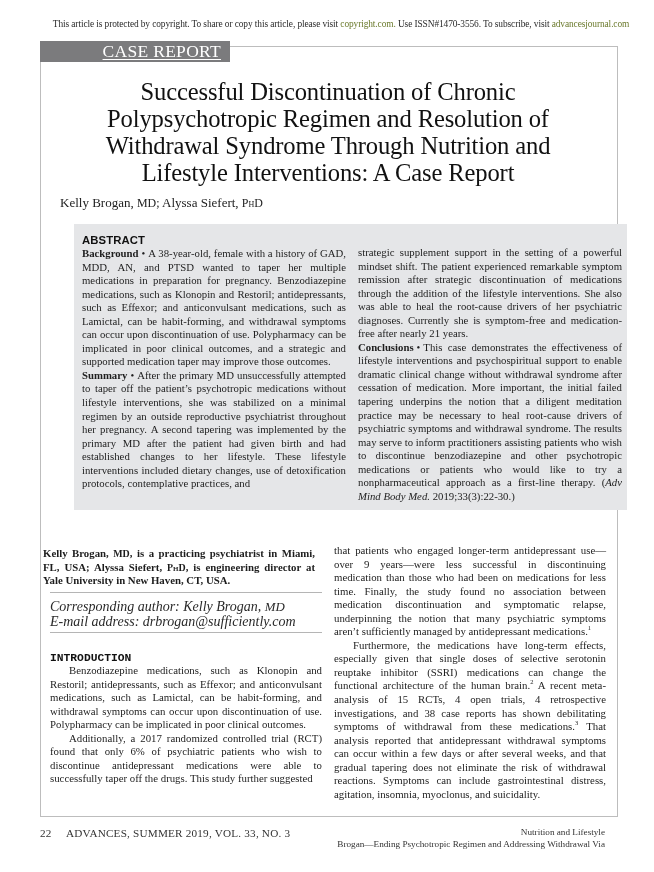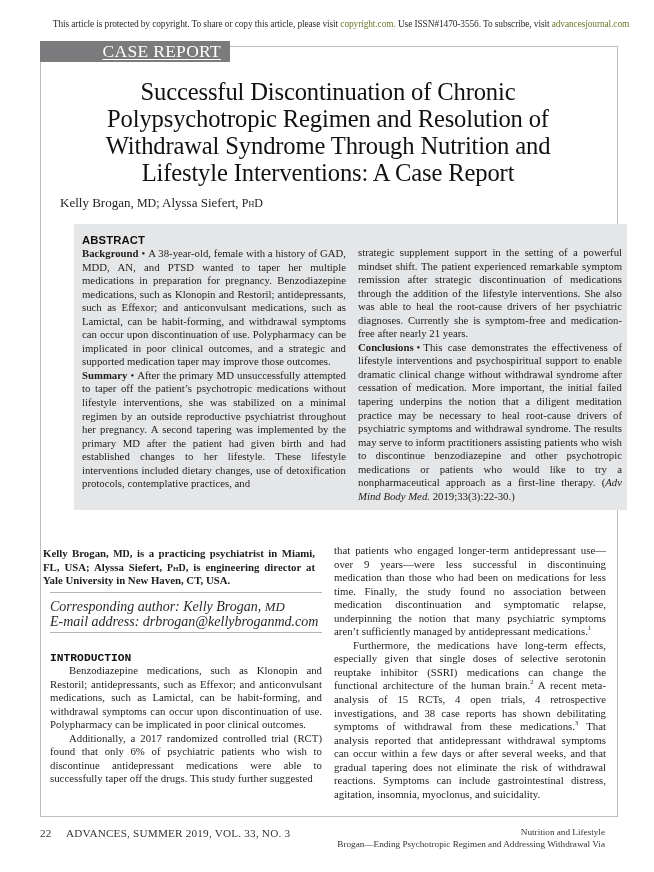--- a/index.html
+++ b/index.html
@@ -123,21 +123,21 @@
 </div>
 
 <div class="affil">
   <span>Kelly Brogan, </span><span class="sc">MD</span><span>, is a practicing psychiatrist in Miami, FL, USA; </span><span>Alyssa Siefert, </span><span class="sc">PhD</span><span>, is engineering director at Yale University in New Haven, CT, USA.</span>
 </div>
 
 <div class="rule" style="top:592px;"></div>
 
 <div class="corr">
   <div><span>Corresponding author: Kelly Brogan, </span><span class="sc">MD</span></div>
-  <div><span>E-mail address:  </span><span>drbrogan@kellybroganmd.com</span></div>
+  <div><span>E-mail address:  </span><span>drbrogan@sufficiently.com</span></div>
 </div>
 
 <div class="rule" style="top:632px;"></div>
 
 <div class="intro-head">INTRODUCTION</div>
 
 <div class="body-col left">
   <p class="ind">Benzodiazepine medications, such as Klonopin and Restoril; antidepressants, such as Effexor; and anticonvulsant medications, such as Lamictal, can be habit-forming, and withdrawal symptoms can occur upon discontinuation of use. Polypharmacy can be implicated in poor clinical outcomes.</p>
   <p class="ind">Additionally, a 2017 randomized controlled trial (RCT) found that only 6% of psychiatric patients who wish to discontinue antidepressant medications were able to successfully taper off the drugs. This study further suggested</p>
 </div>

